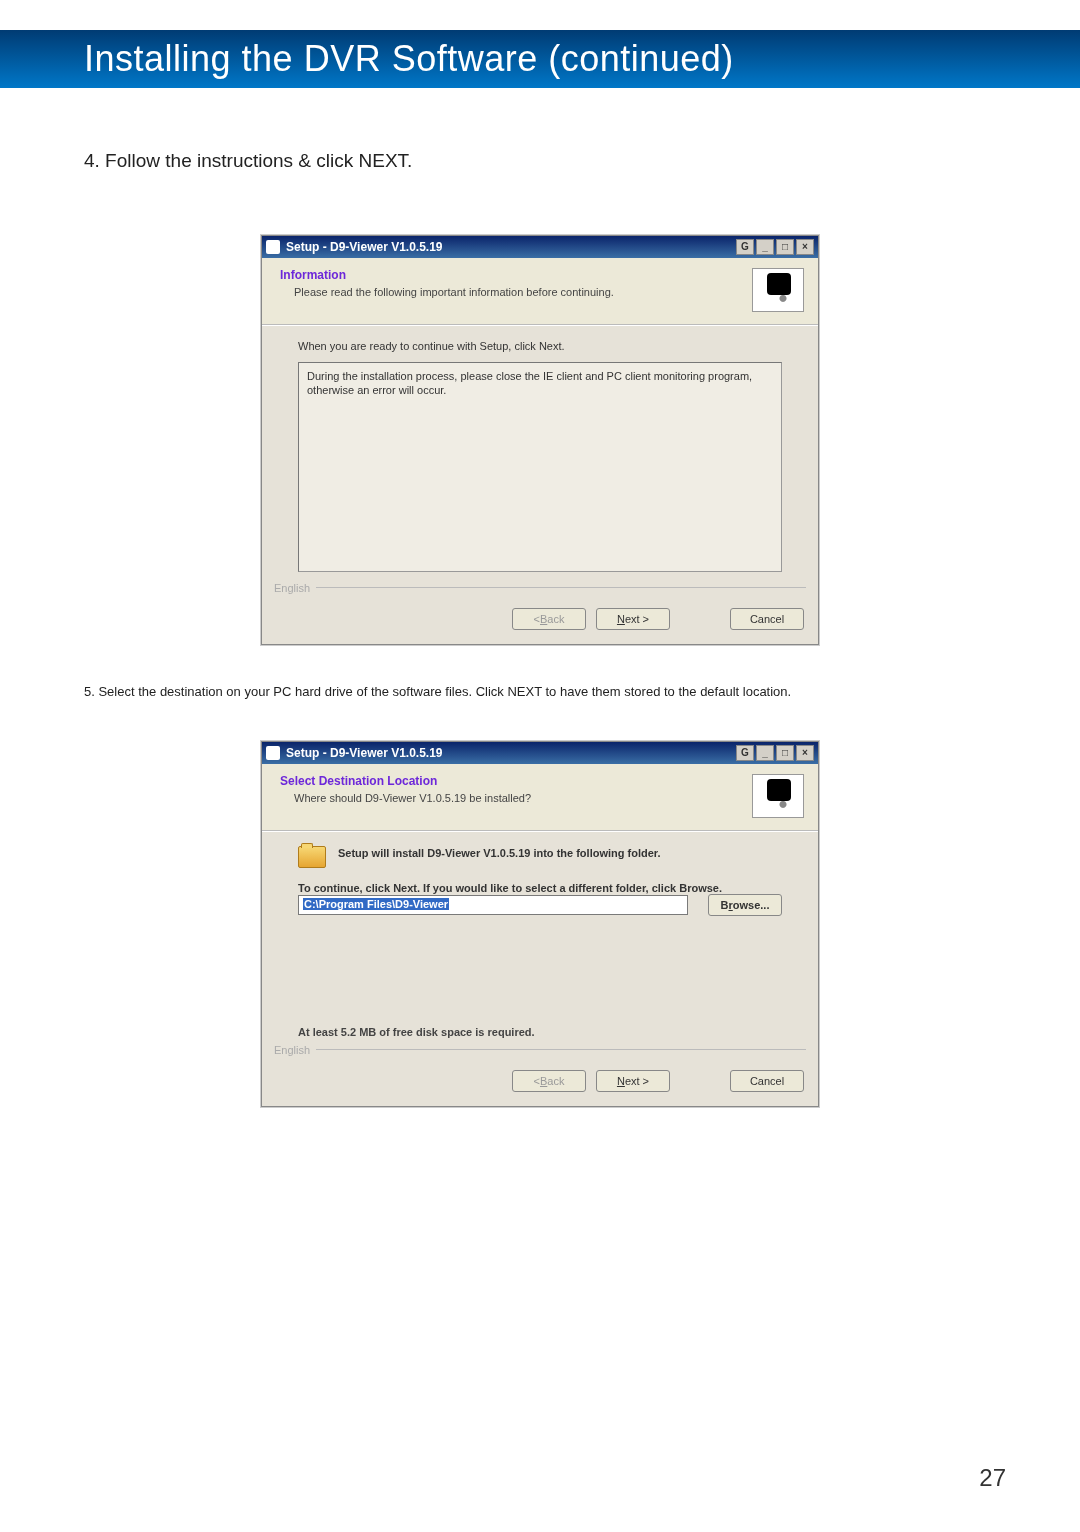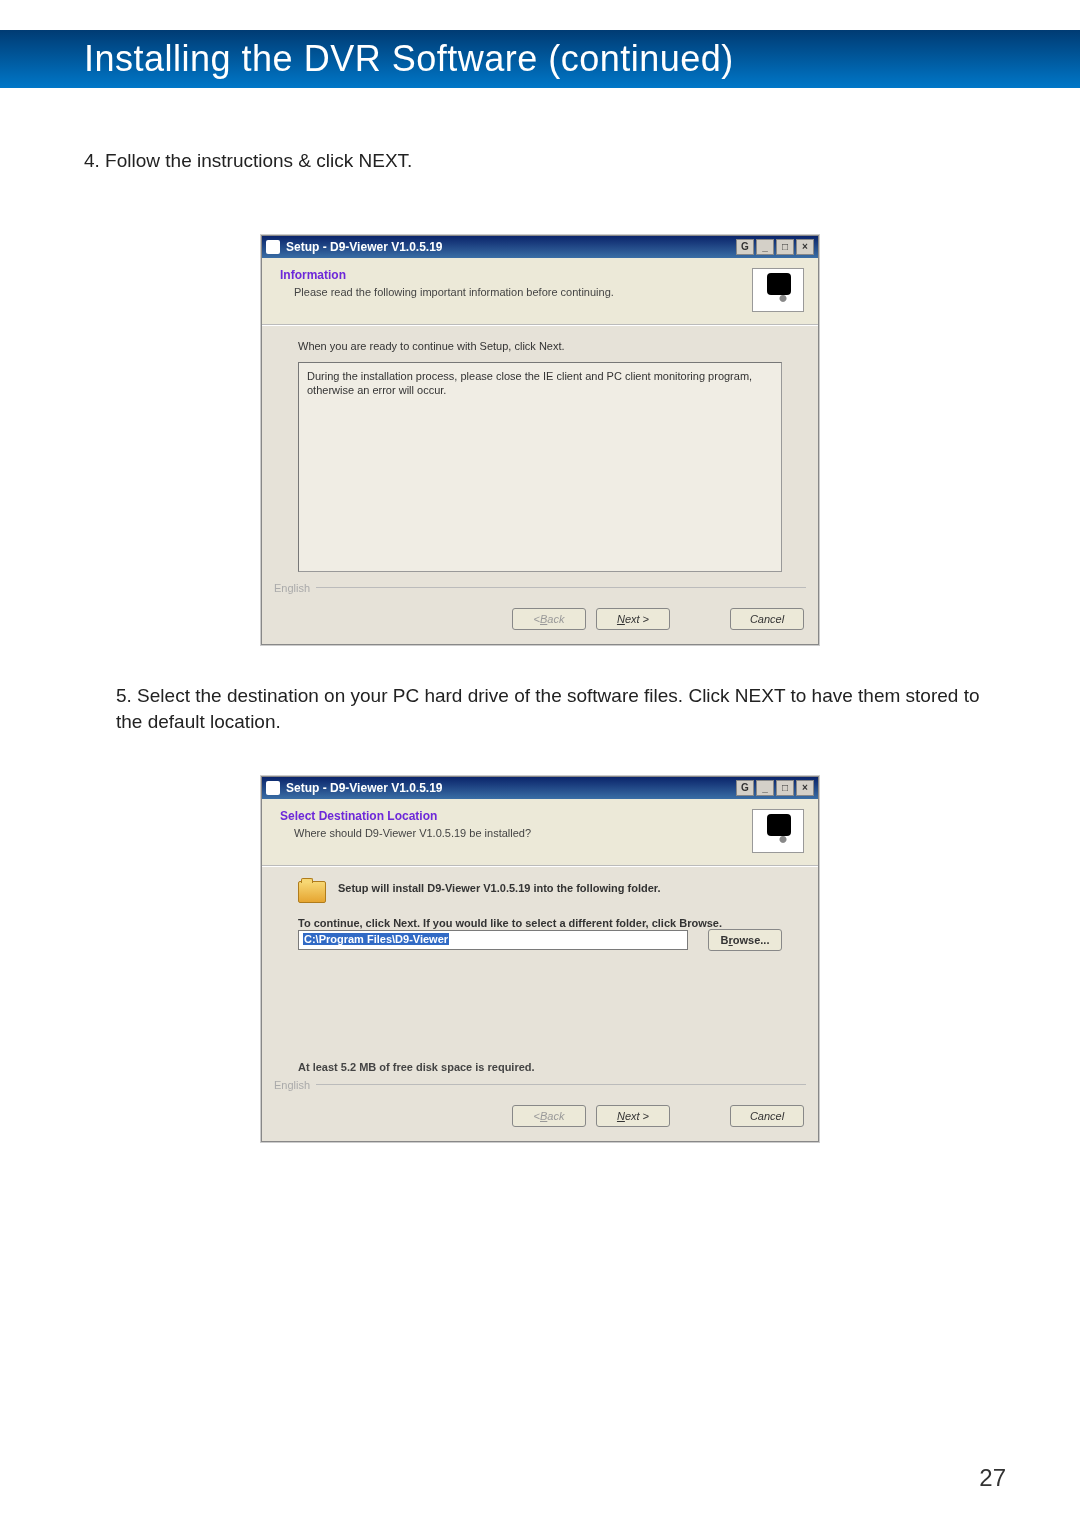--- a/index.html
+++ b/index.html
@@ -27,24 +27,23 @@
   }
   .page {
     padding: 0 84px;
   }
   .step-text {
     font-size: 19px;
     margin-top: 60px;
     line-height: 1.4;
   }
   .step-text2 {
-    font-size: 19px;
+    font-size: 13px;
     margin-top: 38px;
     line-height: 1.4;
-    margin-left: 32px;
   }
   .dialog-wrap {
     display: flex;
     justify-content: center;
     margin-top: 60px;
   }
   .dialog {
     width: 558px;
     border: 1px solid #888;
     background: #e6e2d8;
@@ -223,21 +222,20 @@
     flex: 1;
     height: 1px;
     background: #bbb;
     margin-left: 6px;
   }
   .btn-row {
     display: flex;
     justify-content: flex-end;
     gap: 10px;
     padding: 10px 14px 14px 14px;
-    font-style: italic;
   }
   .btn-row .left-gap { width: 40px; }
   .page-num {
     position: absolute;
     bottom: 40px;
     right: 74px;
     font-size: 24px;
     color: #333;
   }
 </style>

